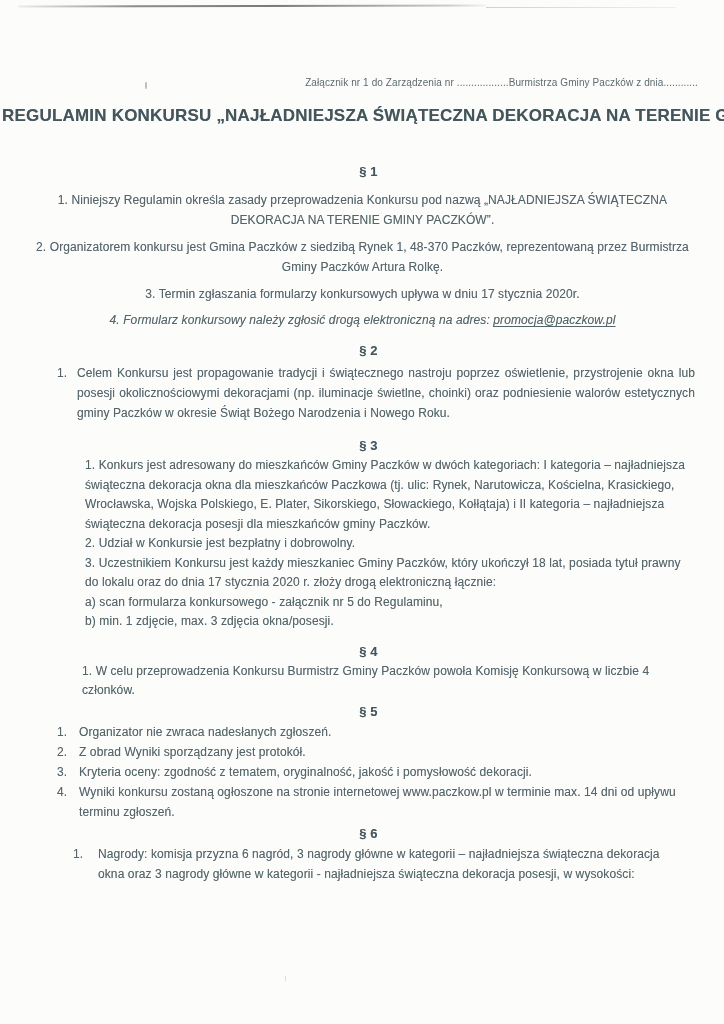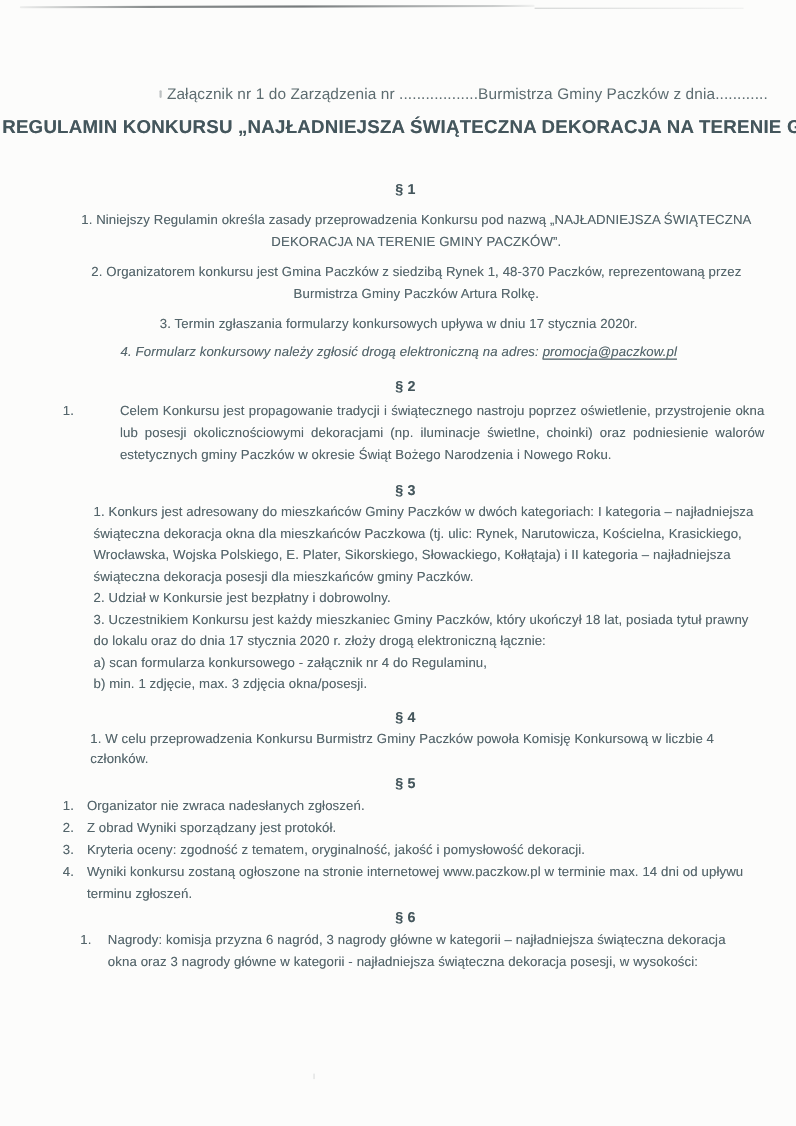--- a/index.html
+++ b/index.html
@@ -22,21 +22,21 @@
   }
   .scan-line-2 {
     position:absolute; top:7px; left:486px; width:190px; height:1px;
     background:linear-gradient(90deg, rgba(140,146,146,0.4), rgba(160,166,166,0.15));
   }
   .speck-1 { position:absolute; top:82px; left:145px; width:2px; height:7px; background:rgba(112,122,124,0.45); border-radius:1px; }
   .speck-2 { position:absolute; top:976px; left:285px; width:1px; height:5px; background:rgba(170,178,178,0.4); }
 
   .attachment-note {
     position:absolute; top:77px; right:26px;
-    font-size:14px; letter-spacing:0.1px; white-space:nowrap;
+    font-size:10px; letter-spacing:0.1px; white-space:nowrap;
     color:#5d6c70;
   }
 
   .doc-title {
     position:absolute; top:106px; left:0; right:0;
     margin:0; padding-left:2px;
     text-align:center; white-space:nowrap;
     font-size:17px; font-weight:700; letter-spacing:0.2px;
     color:var(--heading,#44565c);
     text-shadow:0 0 0.5px rgba(68,86,92,0.55);
@@ -49,21 +49,21 @@
   }
 
   .sec-heading {
     margin:0; padding-left:12px;
     font-size:13px; font-weight:700; text-align:center;
     color:var(--heading,#44565c);
     line-height:20px;
   }
 
   .para { margin:0; }
-  .justify { text-align:justify;margin-left:32px; }
+  .justify { text-align:justify; }
 
   .row { display:flex; }
   .row .num { flex:none; }
   .row .txt { flex:1 1 auto; }
 
   
   .sec-1 .sec-heading { margin-top:2px; }
   .sec-1 .para { margin-top:8px;text-align:center; }
   .sec-1 .para.p1 { margin-top:8px; }
   .sec-1 .para.p2 { margin-top:7px; }
@@ -129,21 +129,21 @@
         <span class="txt justify">Celem Konkursu jest propagowanie tradycji i świątecznego nastroju poprzez oświetlenie, przystrojenie okna lub posesji okolicznościowymi dekoracjami (np. iluminacje świetlne, choinki) oraz podniesienie walorów estetycznych gminy Paczków w okresie Świąt Bożego Narodzenia i Nowego Roku.</span>
       </div>
     </section>
 
     <section class="sec sec-3">
       <h2 class="sec-heading">§ 3</h2>
       <div class="block">
         <p class="para">1. Konkurs jest adresowany do mieszkańców Gminy Paczków w dwóch kategoriach: I kategoria – najładniejsza świąteczna dekoracja okna dla mieszkańców Paczkowa (tj. ulic: Rynek, Narutowicza, Kościelna, Krasickiego, Wrocławska, Wojska Polskiego, E. Plater, Sikorskiego, Słowackiego, Kołłątaja)  i  II kategoria – najładniejsza świąteczna dekoracja posesji dla mieszkańców gminy Paczków.</p>
         <p class="para">2. Udział w Konkursie jest bezpłatny i dobrowolny.</p>
         <p class="para">3. Uczestnikiem Konkursu jest każdy mieszkaniec Gminy Paczków, który ukończył 18 lat, posiada tytuł prawny do lokalu oraz do dnia 17 stycznia 2020 r. złoży drogą elektroniczną łącznie:</p>
-        <p class="para">a) scan formularza konkursowego - załącznik nr 4 do Regulaminu,</p>
+        <p class="para">a) scan formularza konkursowego - załącznik nr 5 do Regulaminu,</p>
         <p class="para">b) min. 1 zdjęcie, max. 3 zdjęcia okna/posesji.</p>
       </div>
     </section>
 
     <section class="sec sec-4">
       <h2 class="sec-heading">§ 4</h2>
       <div class="block">
         <p class="para">1. W celu przeprowadzenia Konkursu Burmistrz Gminy Paczków powoła Komisję Konkursową w liczbie 4 członków.</p>
       </div>
     </section>

